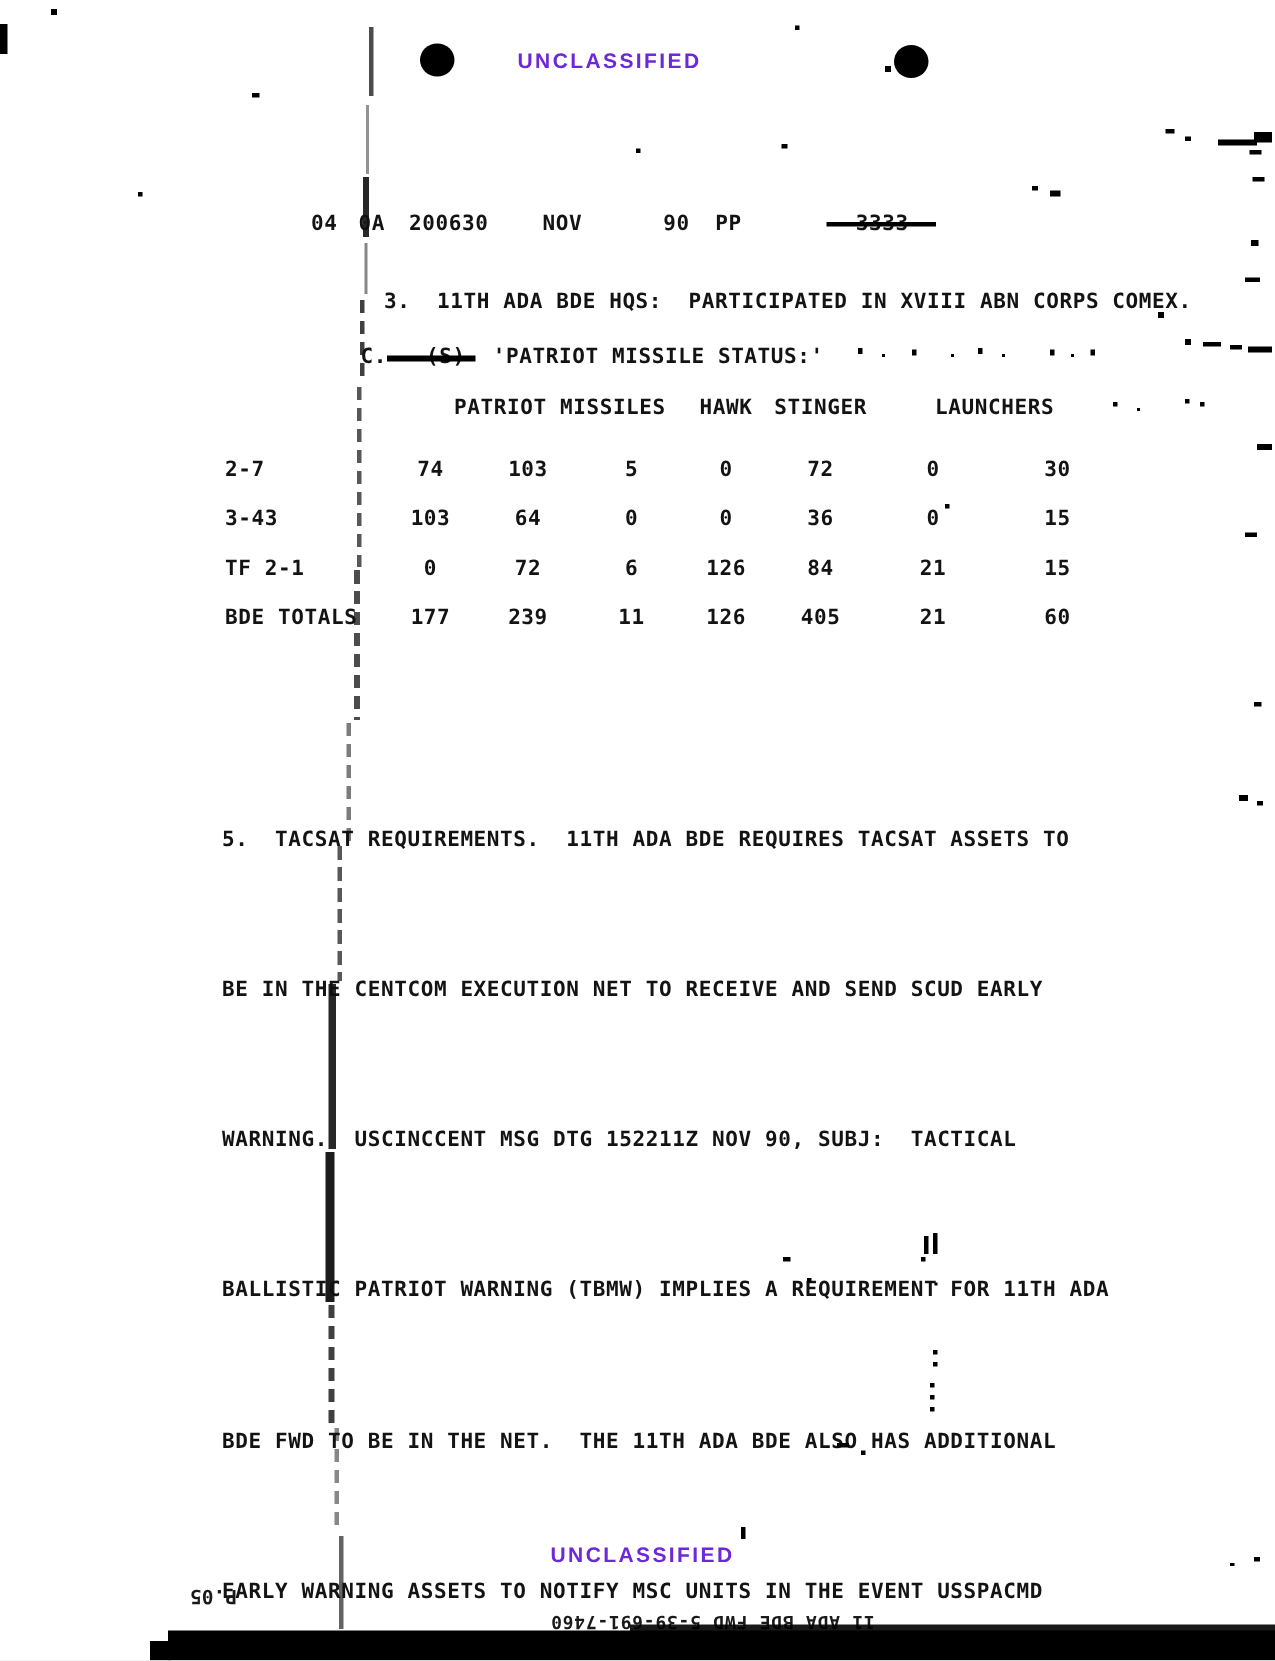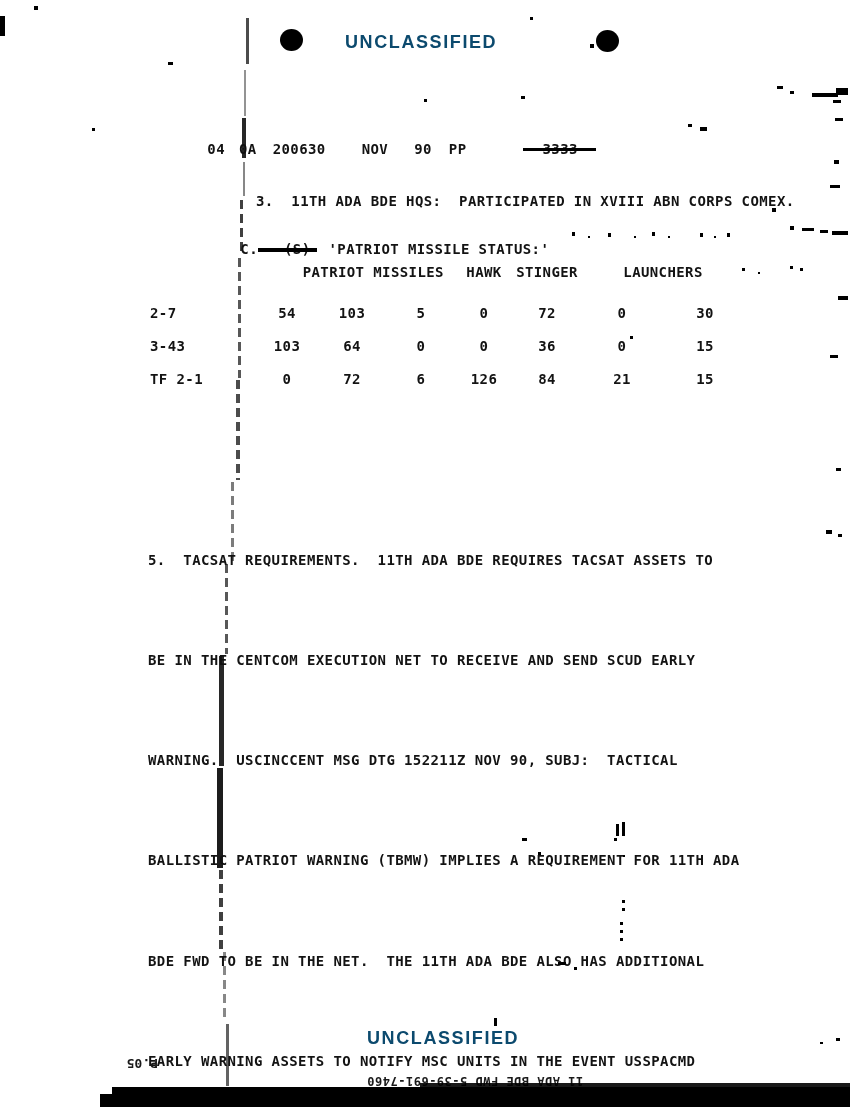--- a/index.html
+++ b/index.html
@@ -8,21 +8,21 @@
     overflow:hidden; font-family:"DejaVu Sans Mono", monospace;
   }
   
   .doc{
     position:absolute; font-family:"DejaVu Sans Mono", monospace;
     font-weight:bold; font-size:14px; color:#131313;
     letter-spacing:.4px; white-space:pre; line-height:1;
   }
   .cls{
     position:absolute; font-family:"Liberation Sans", sans-serif;
-    font-weight:600; font-size:18px; color:#0c4a6e; letter-spacing:1.6px;
+    font-weight:600; font-size:14px; color:#6d28d9; letter-spacing:1.6px;
     white-space:pre;
   }
   .punch{position:absolute; width:23px; height:22px; border-radius:50%; background:#000;}
   .dtg{left:172px; top:128px;}
   .dtg span{display:inline-block;}
   .struck{position:relative; display:inline-block;}
   .struck::after{
     content:""; position:absolute; top:46%; height:3px; background:#000;
     left:-20px; right:-18px;
   }
@@ -61,26 +61,26 @@
 
 <div class="page">
 
   <div class="punch" style="left:280px; top:29px;"></div>
   <div class="punch" style="left:596px; top:30px;"></div>
 
   <div class="cls" style="left:345px; top:32px;">UNCLASSIFIED</div>
   <div class="cls" style="left:367px; top:1028px;">UNCLASSIFIED</div>
 
   <div class="doc dtg">
-    <span style="margin-right:14px;">04</span><span style="margin-right:16px;">0A</span><span style="margin-right:36px;">200630</span><span style="margin-right:26px;">NOV</span><span style="margin-right:17px;">90</span><span>PP</span><span class="struck" style="margin-left:76px;">3333</span>
+    <span style="margin-right:14px;">04</span><span style="margin-right:16px;">0A</span><span style="margin-right:36px;">200630</span><span style="margin-right:26px;">NOV</span><span style="margin-right:17px;margin-left:28px;">90</span><span>PP</span><span class="struck" style="margin-left:76px;">3333</span>
   </div>
 
   <div class="doc" style="left:256px; top:194px;">3.  11TH ADA BDE HQS:  PARTICIPATED IN XVIII ABN CORPS COMEX.</div>
 
-  <div class="doc" style="left:205px; top:228px;">
+  <div class="doc" style="left:205px; top:217px;">
     <span style="margin-right:26px;">C.</span><span class="struck struck-s">(S)</span><span style="margin-left:18px;">'PATRIOT MISSILE STATUS:'</span>
   </div>
 
   <table class="msl">
     <colgroup>
       <col style="width:112px;">
         <col style="width:58px;">
         <col style="width:72px;">
         <col style="width:66px;">
       <col style="width:60px;">
@@ -93,21 +93,21 @@
       <td></td>
       <td colspan="3">
         <span class="shiftl">PATRIOT MISSILES</span>
       </td>
       <td>HAWK</td>
       <td>STINGER</td>
       <td colspan="2">LAUNCHERS</td>
     </tr>
     <tr>
       <td class="unit">2-7</td>
-      <td>54</td>
+      <td>74</td>
       <td>103</td>
       <td>5</td>
       <td>0</td>
       <td>72</td>
       <td>0</td>
       <td>30</td>
     </tr>
     <tr>
       <td class="unit">3-43</td>
       <td>103</td>
@@ -120,20 +120,30 @@
     </tr>
     <tr>
       <td class="unit">TF 2-1</td>
       <td>0</td>
       <td>72</td>
       <td>6</td>
       <td>126</td>
       <td>84</td>
       <td>21</td>
       <td>15</td>
+    </tr>
+    <tr>
+      <td class="unit">BDE TOTALS</td>
+      <td>177</td>
+      <td>239</td>
+      <td>11</td>
+      <td>126</td>
+      <td>405</td>
+      <td>21</td>
+      <td>60</td>
     </tr>
   </tbody>
     </table>
 
   <div class="doc para5">
     <div>5.  TACSAT REQUIREMENTS.  11TH ADA BDE REQUIRES TACSAT ASSETS TO</div>
     <div>BE IN THE CENTCOM EXECUTION NET TO RECEIVE AND SEND SCUD EARLY</div>
     <div>WARNING.  USCINCCENT MSG DTG 152211Z NOV 90, SUBJ:  TACTICAL</div>
     <div>BALLISTIC PATRIOT WARNING (TBMW) IMPLIES A REQUIREMENT FOR 11TH ADA</div>
     <div>BDE FWD TO BE IN THE NET.  THE 11TH ADA BDE ALSO HAS ADDITIONAL</div>

